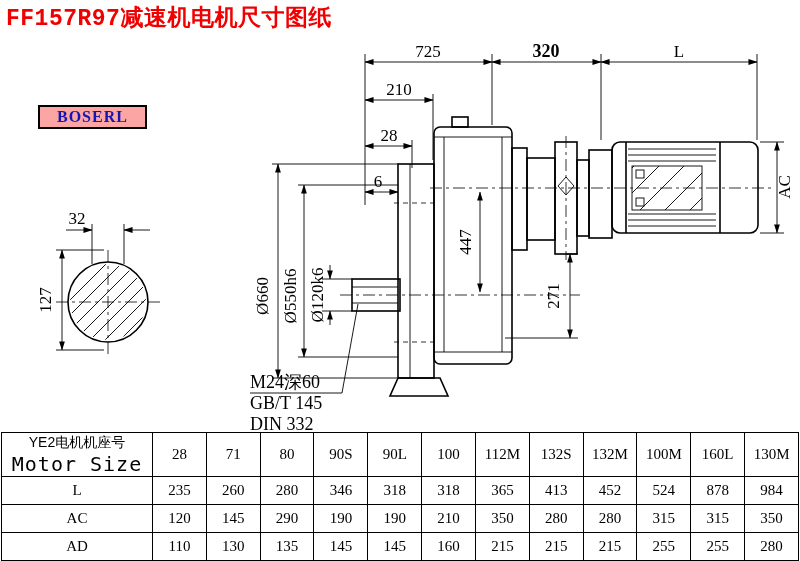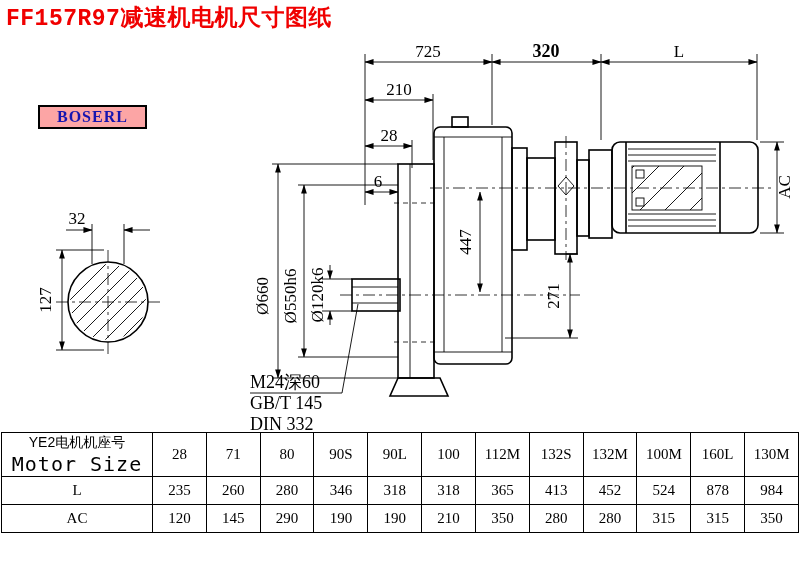--- a/index.html
+++ b/index.html
@@ -250,14 +250,29 @@
         <td>190</td>
         <td>190</td>
         <td>210</td>
         <td>350</td>
         <td>280</td>
         <td>280</td>
         <td>315</td>
         <td>315</td>
         <td>350</td>
       </tr>
+      <tr>
+        <td>AD</td>
+        <td>110</td>
+        <td>130</td>
+        <td>135</td>
+        <td>145</td>
+        <td>145</td>
+        <td>160</td>
+        <td>215</td>
+        <td>215</td>
+        <td>215</td>
+        <td>255</td>
+        <td>255</td>
+        <td>280</td>
+      </tr>
     </tbody>
 </table>
 
 </body></html>

